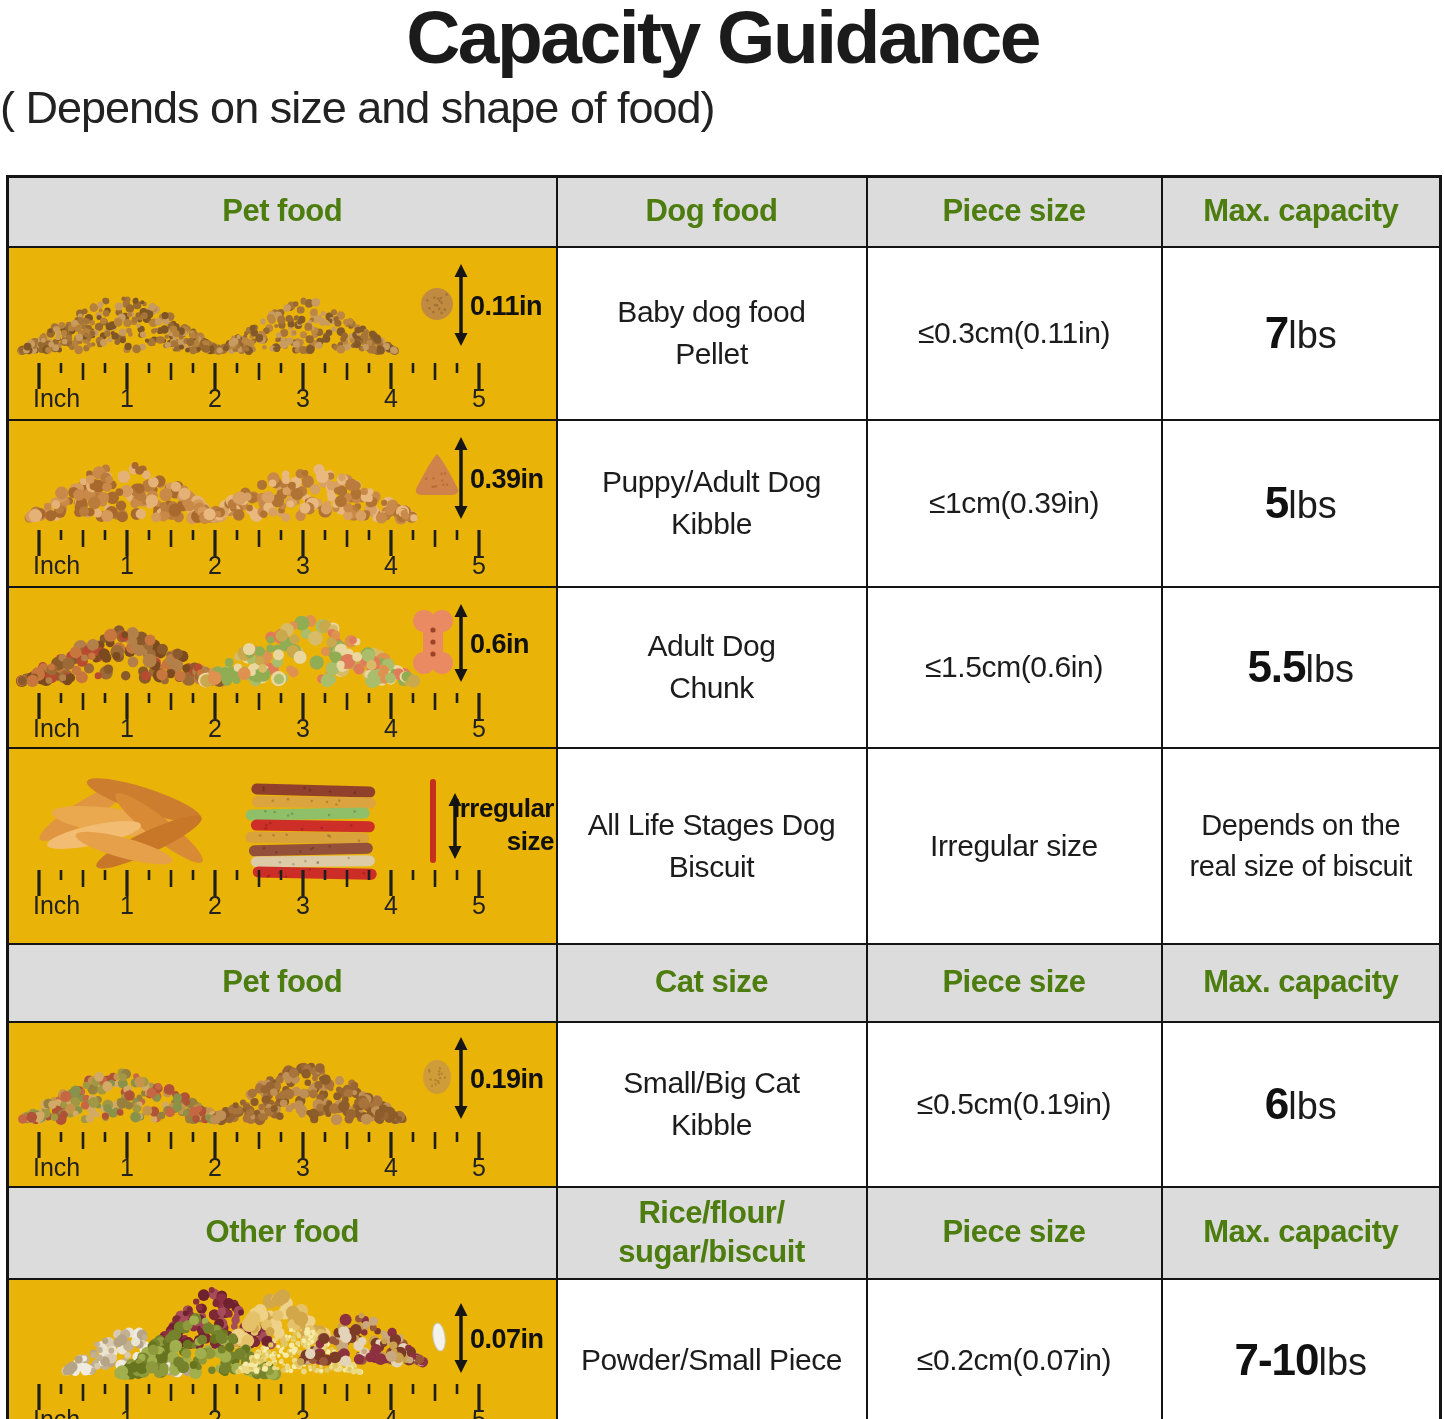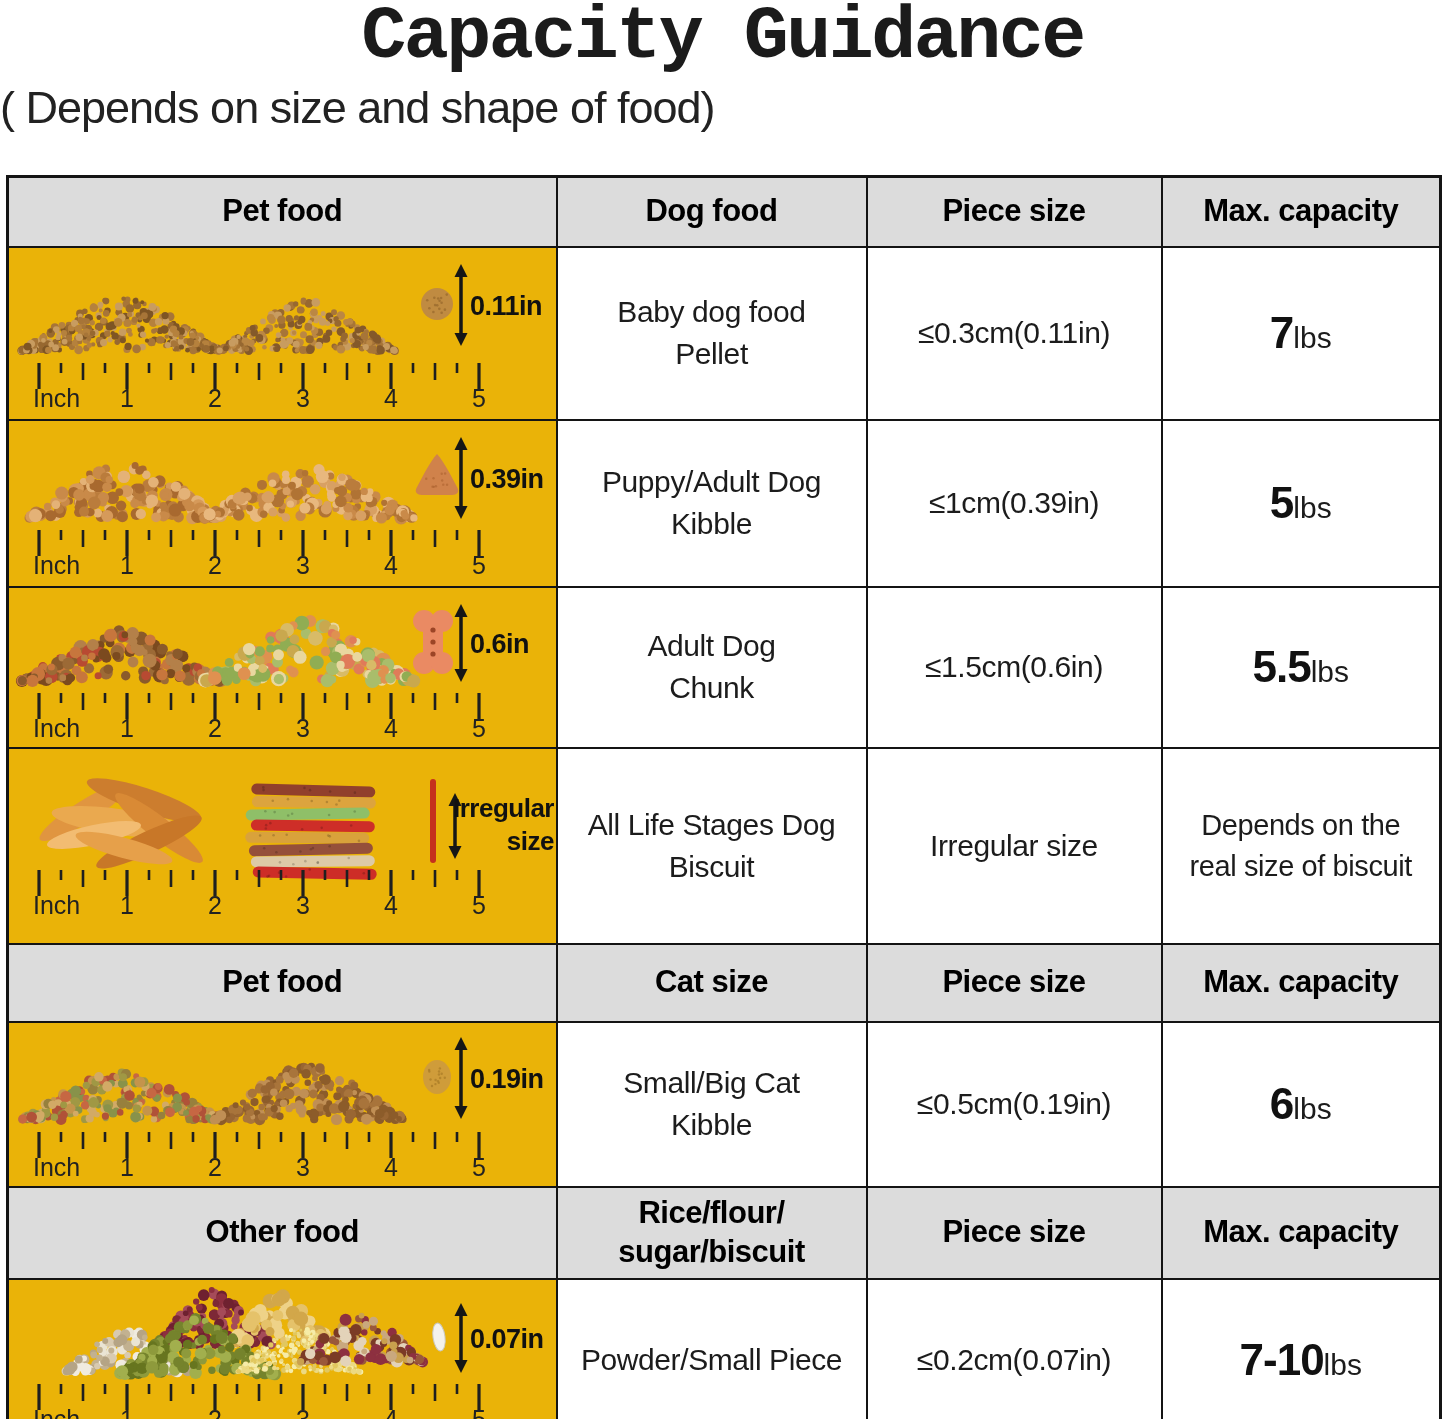--- a/index.html
+++ b/index.html
@@ -4,44 +4,44 @@
 <style>
   html,body{margin:0;padding:0;}
   body{
     width:1445px;height:1419px;background:#ffffff;
     font-family:"Liberation Sans","DejaVu Sans",sans-serif;color:#161616;
     -webkit-font-smoothing:antialiased;
   }
   .page{position:relative;width:1445px;height:1419px;overflow:hidden;}
   .title{
     margin:0;padding-top:0px;text-align:center;
-    font-size:75px;font-weight:700;letter-spacing:-2.5px;color:#1b1b1b;line-height:1.0;font-family:Liberation Mono, monospace;
+    font-size:75px;font-weight:700;letter-spacing:-2.5px;color:#1b1b1b;line-height:1.0;
   }
   .subtitle{
     text-align:left;font-size:45px;font-weight:400;letter-spacing:-1px;
     margin-top:10px;color:#222222;line-height:1.0;
   }
   table.cap{
     position:absolute;left:6px;top:175px;width:1433px;
     border-collapse:collapse;table-layout:fixed;
     border:3px solid #141414;
   }
   .cap th,.cap td{
     border:2px solid #141414;text-align:center;vertical-align:middle;padding:0;overflow:hidden;
   }
   .cap tr.hdr th{
-    background:#dcdcdc;font-size:31px;font-weight:700;letter-spacing:-0.5px;color:#000000;
+    background:#dcdcdc;font-size:31px;font-weight:700;letter-spacing:-0.5px;color:#4d7c0f;
     line-height:1.25;
   }
   .cap td.cell-name,.cap td.cell-size{
     font-size:30px;letter-spacing:-0.4px;line-height:1.4;color:#1c1c1c;background:#fff;
   }
   .cap td.cell-cap{background:#fff;}
   .cap td.cell-cap .num{font-size:44px;font-weight:700;letter-spacing:-1px;color:#111;}
-  .cap td.cell-cap .unit{font-size:30px;font-weight:400;color:#1c1c1c;}
+  .cap td.cell-cap .unit{font-size:38px;font-weight:400;color:#1c1c1c;}
   .cap td.cell-cap .cap-lines{font-size:29px;letter-spacing:-0.4px;line-height:1.4;color:#1c1c1c;}
   .cap td.cell-img{background:#eab308;}
   .cap td.cell-img svg{display:block;}
   svg text{font-family:"Liberation Sans","DejaVu Sans",sans-serif;}
 </style>
 </head>
 <body>
 
 <div class="page">
   <h1 class="title">Capacity Guidance</h1>

